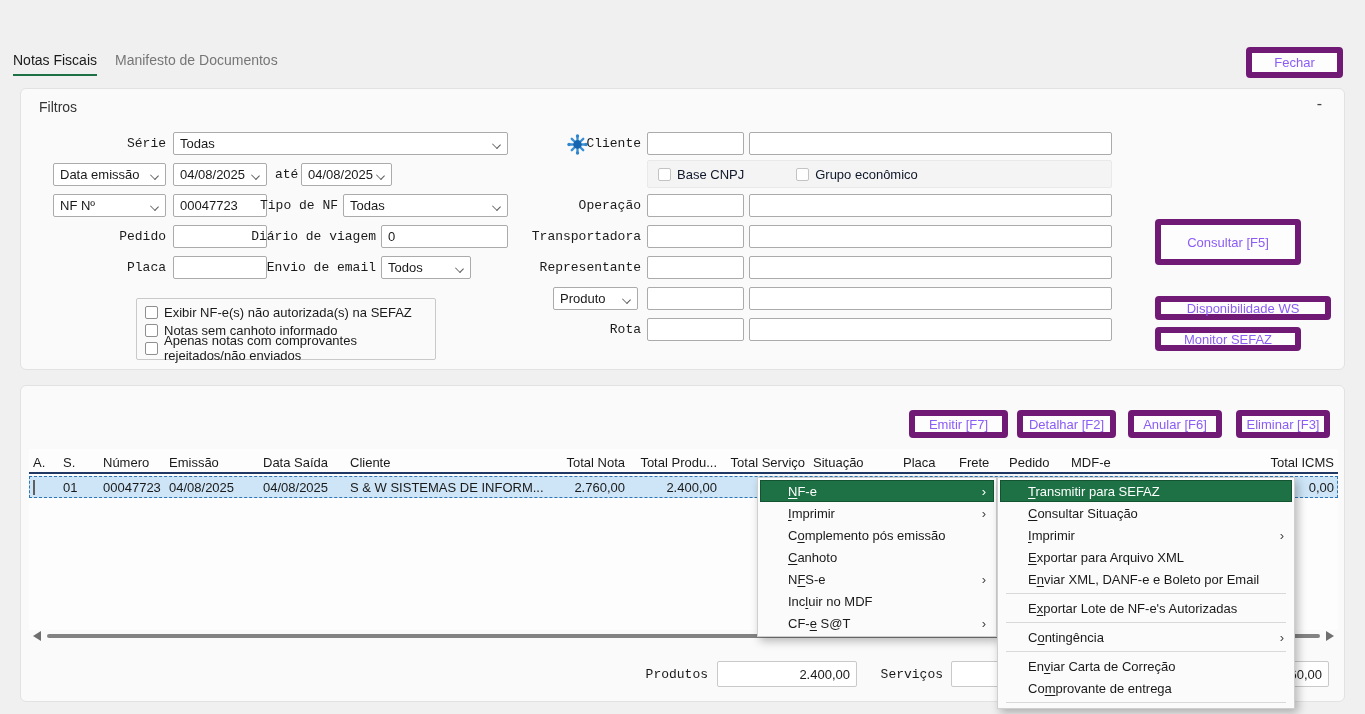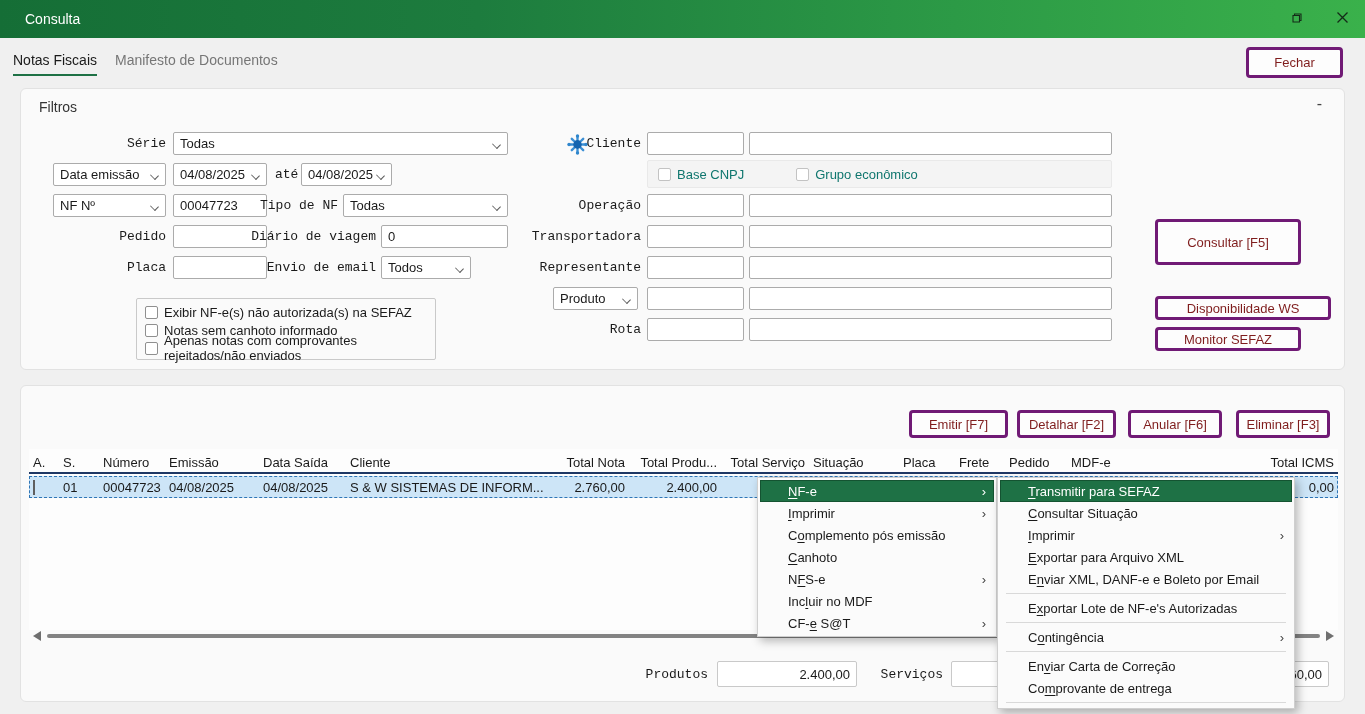--- a/index.html
+++ b/index.html
@@ -13,22 +13,22 @@
   .titlebar .title { color:#ffffff; font-size:14px; margin-left:25px; }
   .win-controls { position:absolute; right:0; top:0; height:38px; display:flex; align-items:center; }
   .win-btn { width:46px; height:38px; display:flex; align-items:center; justify-content:center; cursor:pointer; }
 
   
   .tabbar { position:absolute; left:0; top:38px; width:100%; height:48px; background:#f0f0f0; }
   .tab { position:absolute; top:14px; font-size:14px; cursor:pointer; }
   .tab-active { left:13px; color:#1a1a1a; }
   .tab-active::after { content:""; position:absolute; left:0; right:0; bottom:-8px; height:2px; background:#1e7145; }
   .tab-inactive { left:115px; color:#767676; }
-  .btn { background:#fdfdfd; border:3px solid #701a75; border-radius:4px;
-    display:flex; align-items:center; justify-content:center; font-size:13px; color:#7f1d1d; cursor:pointer; }
+  .btn { background:#fdfdfd; border:6px solid #701a75; border-radius:4px;
+    display:flex; align-items:center; justify-content:center; font-size:13px; color:#8b5cf6; cursor:pointer; }
   #fechar-btn { position:absolute; right:22px; top:9px; width:97px; height:31px; }
 
   
   .groupbox { position:absolute; left:20px; width:1325px; background:#fafafa;
     border:1px solid #e2e2e2; border-radius:6px; }
   #filters-box { top:88px; height:282px; }
   #results-box { top:385px; height:317px;padding-left:44px; }
   .box-title { position:absolute; left:18px; top:10px; font-size:14px; color:#333; }
   .collapse { position:absolute; right:22px; top:6px; font-size:16px; color:#444; cursor:pointer; }
 
@@ -37,21 +37,21 @@
   .lbl-l { justify-content:flex-start; }
   .field, .combo { position:absolute; height:23px; background:#ffffff; border:1px solid #ababab; border-radius:2px; }
   input.field { padding:0 6px; font-size:13px; font-family:"Liberation Sans", sans-serif; color:#1a1a1a; }
   .combo { display:flex; align-items:center; padding:0 22px 0 6px; cursor:pointer; }
   .combo .chev { position:absolute; right:7px; top:8px; width:7px; height:7px;
     border-right:1.4px solid #5a5a5a; border-bottom:1.4px solid #5a5a5a; transform:rotate(45deg) scale(1,0.8); }
   .cbrow { display:flex; align-items:center; gap:6px; }
   .cb { width:13px; height:13px; background:#fff; border:1px solid #8f8f8f; border-radius:2px; flex:none; }
   .cb-dis { border-color:#c3c3c3; }
   .subbox { position:absolute; border:1px solid #c9c9c9; border-radius:2px; }
-  .subbox-dis { background:#f4f4f4; border-color:#e9e9e9; color:#0f766e; }
+  .subbox-dis { background:#f4f4f4; border-color:#e9e9e9; color:#0f172a; }
 
   
   .grid-panel { position:absolute; left:8px; top:63px; width:1309px; height:181px; background:#fdfdfd; }
   .grid-header { position:absolute; left:8px; top:67px; width:1309px; height:21px; display:flex;
     border-bottom:2px solid #1f3864; align-items:center; }
   .grid-row { position:absolute; left:8px; top:90px; width:1309px; height:22px; display:flex; align-items:center;
     background:#cde5f7; outline:1px dashed #2e75b6; outline-offset:-1px; cursor:pointer; }
   .gc { padding:0 4px; white-space:nowrap; overflow:hidden; flex:none; }
   .num { text-align:right; }
   .c0{width:30px;} .c1{width:40px;} .c2{width:66px;} .c3{width:88px;} .c4{width:87px;margin-left:6px;} .c5{width:208px;}
@@ -78,40 +78,20 @@
   .mi.sel { background:#1e7145; color:#ffffff; outline:1px solid #145331; outline-offset:-1px; }
   .mi.sel .arrow { color:#ffffff; }
   .mi u { text-underline-offset:2px; }
   .msep { height:1px; background:#d9d9d9; margin:3px 6px; }
 </style>
 </head>
 <body>
 
 <div id="app">
 
-  <div class="titlebar">
-    <span class="title">Consulta</span>
-    <div class="win-controls">
-      <div class="win-btn">
-        <span>
-          <svg width="14" height="14" viewBox="0 0 14 14">
-              <path d="M4 4.5 H10.5 V11 H4 Z" fill="none" stroke="#142a18" stroke-width="1.1"></path>
-              <path d="M5.5 4.5 V3 H12 V9.5 H10.5" fill="none" stroke="#142a18" stroke-width="1.1"></path>
-            </svg>
-        </span>
-      </div>
-      <div class="win-btn">
-        <span>
-          <svg width="13" height="13" viewBox="0 0 13 13">
-              <path d="M1.5 1.5 L11.5 11.5 M11.5 1.5 L1.5 11.5" stroke="#142a18" stroke-width="1.3"></path>
-            </svg>
-        </span>
-      </div>
-    </div>
-  </div>
 
   <div class="tabbar">
     <span class="tab tab-active">Notas Fiscais</span>
     <span class="tab tab-inactive">Manifesto de Documentos</span>
     <div class="btn" id="fechar-btn">Fechar</div>
   </div>
 
   <div class="groupbox" id="filters-box">
     <span class="box-title">Filtros</span>
     <span class="collapse">-</span>

